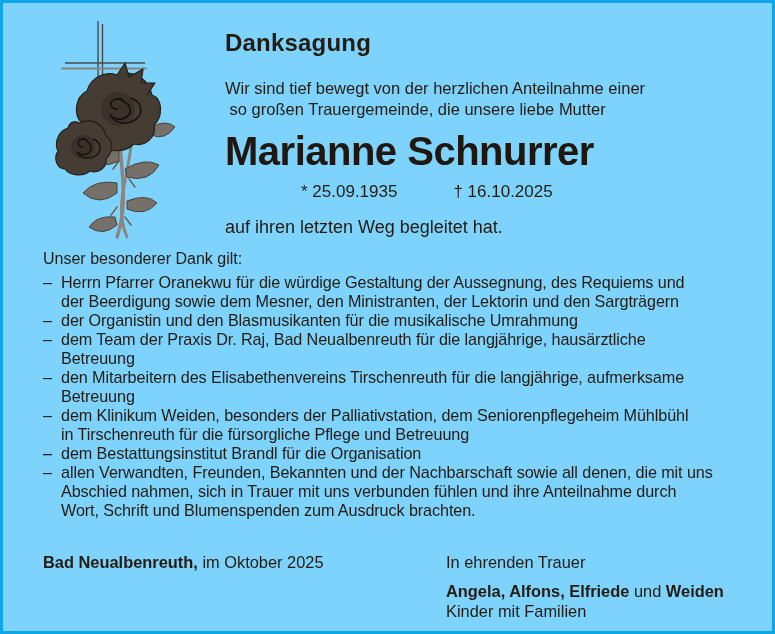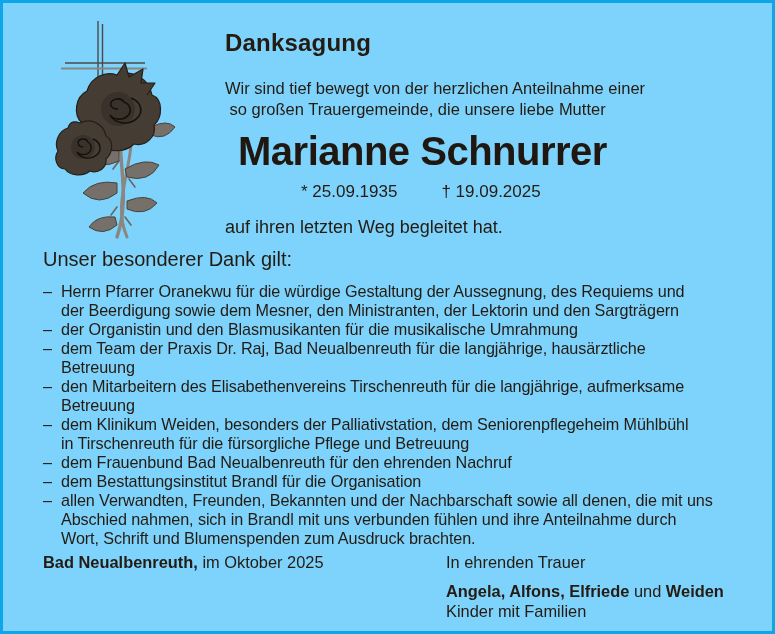--- a/index.html
+++ b/index.html
@@ -33,50 +33,50 @@
     line-height: 28px;
     letter-spacing: 0.2px;
   }
   .intro {
     margin: 21px 0 0 0;
     font-size: 16.5px;
     line-height: 21px;
     white-space: pre-wrap;
   }
   .name {
-    margin: 9px 0 0 13px;
+    margin: 9px 0 0 0;
     font-size: 40px;
     font-weight: bold;
     line-height: 45px;
     letter-spacing: -0.5px;
     color: #1f1710;
   }
   .dates {
     margin-top: 8px;
     padding-left: 76px;
     font-size: 17px;
     line-height: 20px;
     display: flex;
-    gap: 44px;
+    gap: 56px;
     text-align: right;
   }
   .closing {
     margin: 15px 0 0 0;
     font-size: 18px;
     line-height: 21px;
   }
   .thanks {
     position: absolute;
     left: 40px;
     top: 246px;
     right: 28px;
   }
   .thanks-heading {
-    margin: 0 0 13px 0;
-    font-size: 20px;
+    margin: 0 0 4px 0;
+    font-size: 16px;
     line-height: 20px;
   }
   .thanks-list {
     list-style: none;
     margin: 0;
     padding: 0;
     font-size: 16.2px;
     line-height: 19px;
     letter-spacing: -0.1px;
   }
@@ -150,41 +150,41 @@
     </svg>
   </div>
 
   <div class="header-text">
     <div class="title">Danksagung</div>
     <p class="intro">Wir sind tief bewegt von der herzlichen Anteilnahme einer
  so großen Trauergemeinde, die unsere liebe Mutter</p>
     <h1 class="name">Marianne Schnurrer</h1>
     <div class="dates">
       <span>* 25.09.1935</span>
-      <span>† 19.09.2025</span>
+      <span>† 16.10.2025</span>
     </div>
     <p class="closing">auf ihren letzten Weg begleitet hat.</p>
   </div>
 
   <div class="thanks">
     <p class="thanks-heading">Unser besonderer Dank gilt:</p>
     <ul class="thanks-list">
       <li><span class="bullet">–</span><span class="item-text">Herrn Pfarrer Oranekwu für die würdige Gestaltung der Aussegnung, des Requiems und
 der Beerdigung sowie dem Mesner, den Ministranten, der Lektorin und den Sargträgern</span></li>
       <li><span class="bullet">–</span><span class="item-text">der Organistin und den Blasmusikanten für die musikalische Umrahmung</span></li>
       <li><span class="bullet">–</span><span class="item-text">dem Team der Praxis Dr. Raj, Bad Neualbenreuth für die langjährige, hausärztliche
 Betreuung</span></li>
       <li><span class="bullet">–</span><span class="item-text">den Mitarbeitern des Elisabethenvereins Tirschenreuth für die langjährige, aufmerksame
 Betreuung</span></li>
       <li><span class="bullet">–</span><span class="item-text">dem Klinikum Weiden, besonders der Palliativstation, dem Seniorenpflegeheim Mühlbühl
 in Tirschenreuth für die fürsorgliche Pflege und Betreuung</span></li>
-      <li><span class="bullet">–</span><span class="item-text">dem Frauenbund Bad Neualbenreuth für den ehrenden Nachruf</span></li>
+      <li><span class="bullet">–</span></li>
       <li><span class="bullet">–</span><span class="item-text">dem Bestattungsinstitut Brandl für die Organisation</span></li>
       <li><span class="bullet">–</span><span class="item-text">allen Verwandten, Freunden, Bekannten und der Nachbarschaft sowie all denen, die mit uns
-Abschied nahmen, sich in Brandl mit uns verbunden fühlen und ihre Anteilnahme durch
+Abschied nahmen, sich in Trauer mit uns verbunden fühlen und ihre Anteilnahme durch
 Wort, Schrift und Blumenspenden zum Ausdruck brachten.</span></li>
     </ul>
   </div>
 
   <div class="signature">
     <div class="sig-left">
       <span class="bold">Bad Neualbenreuth,</span><span> im Oktober 2025</span>
     </div>
     <div class="sig-right">
       <p>In ehrenden Trauer</p>

